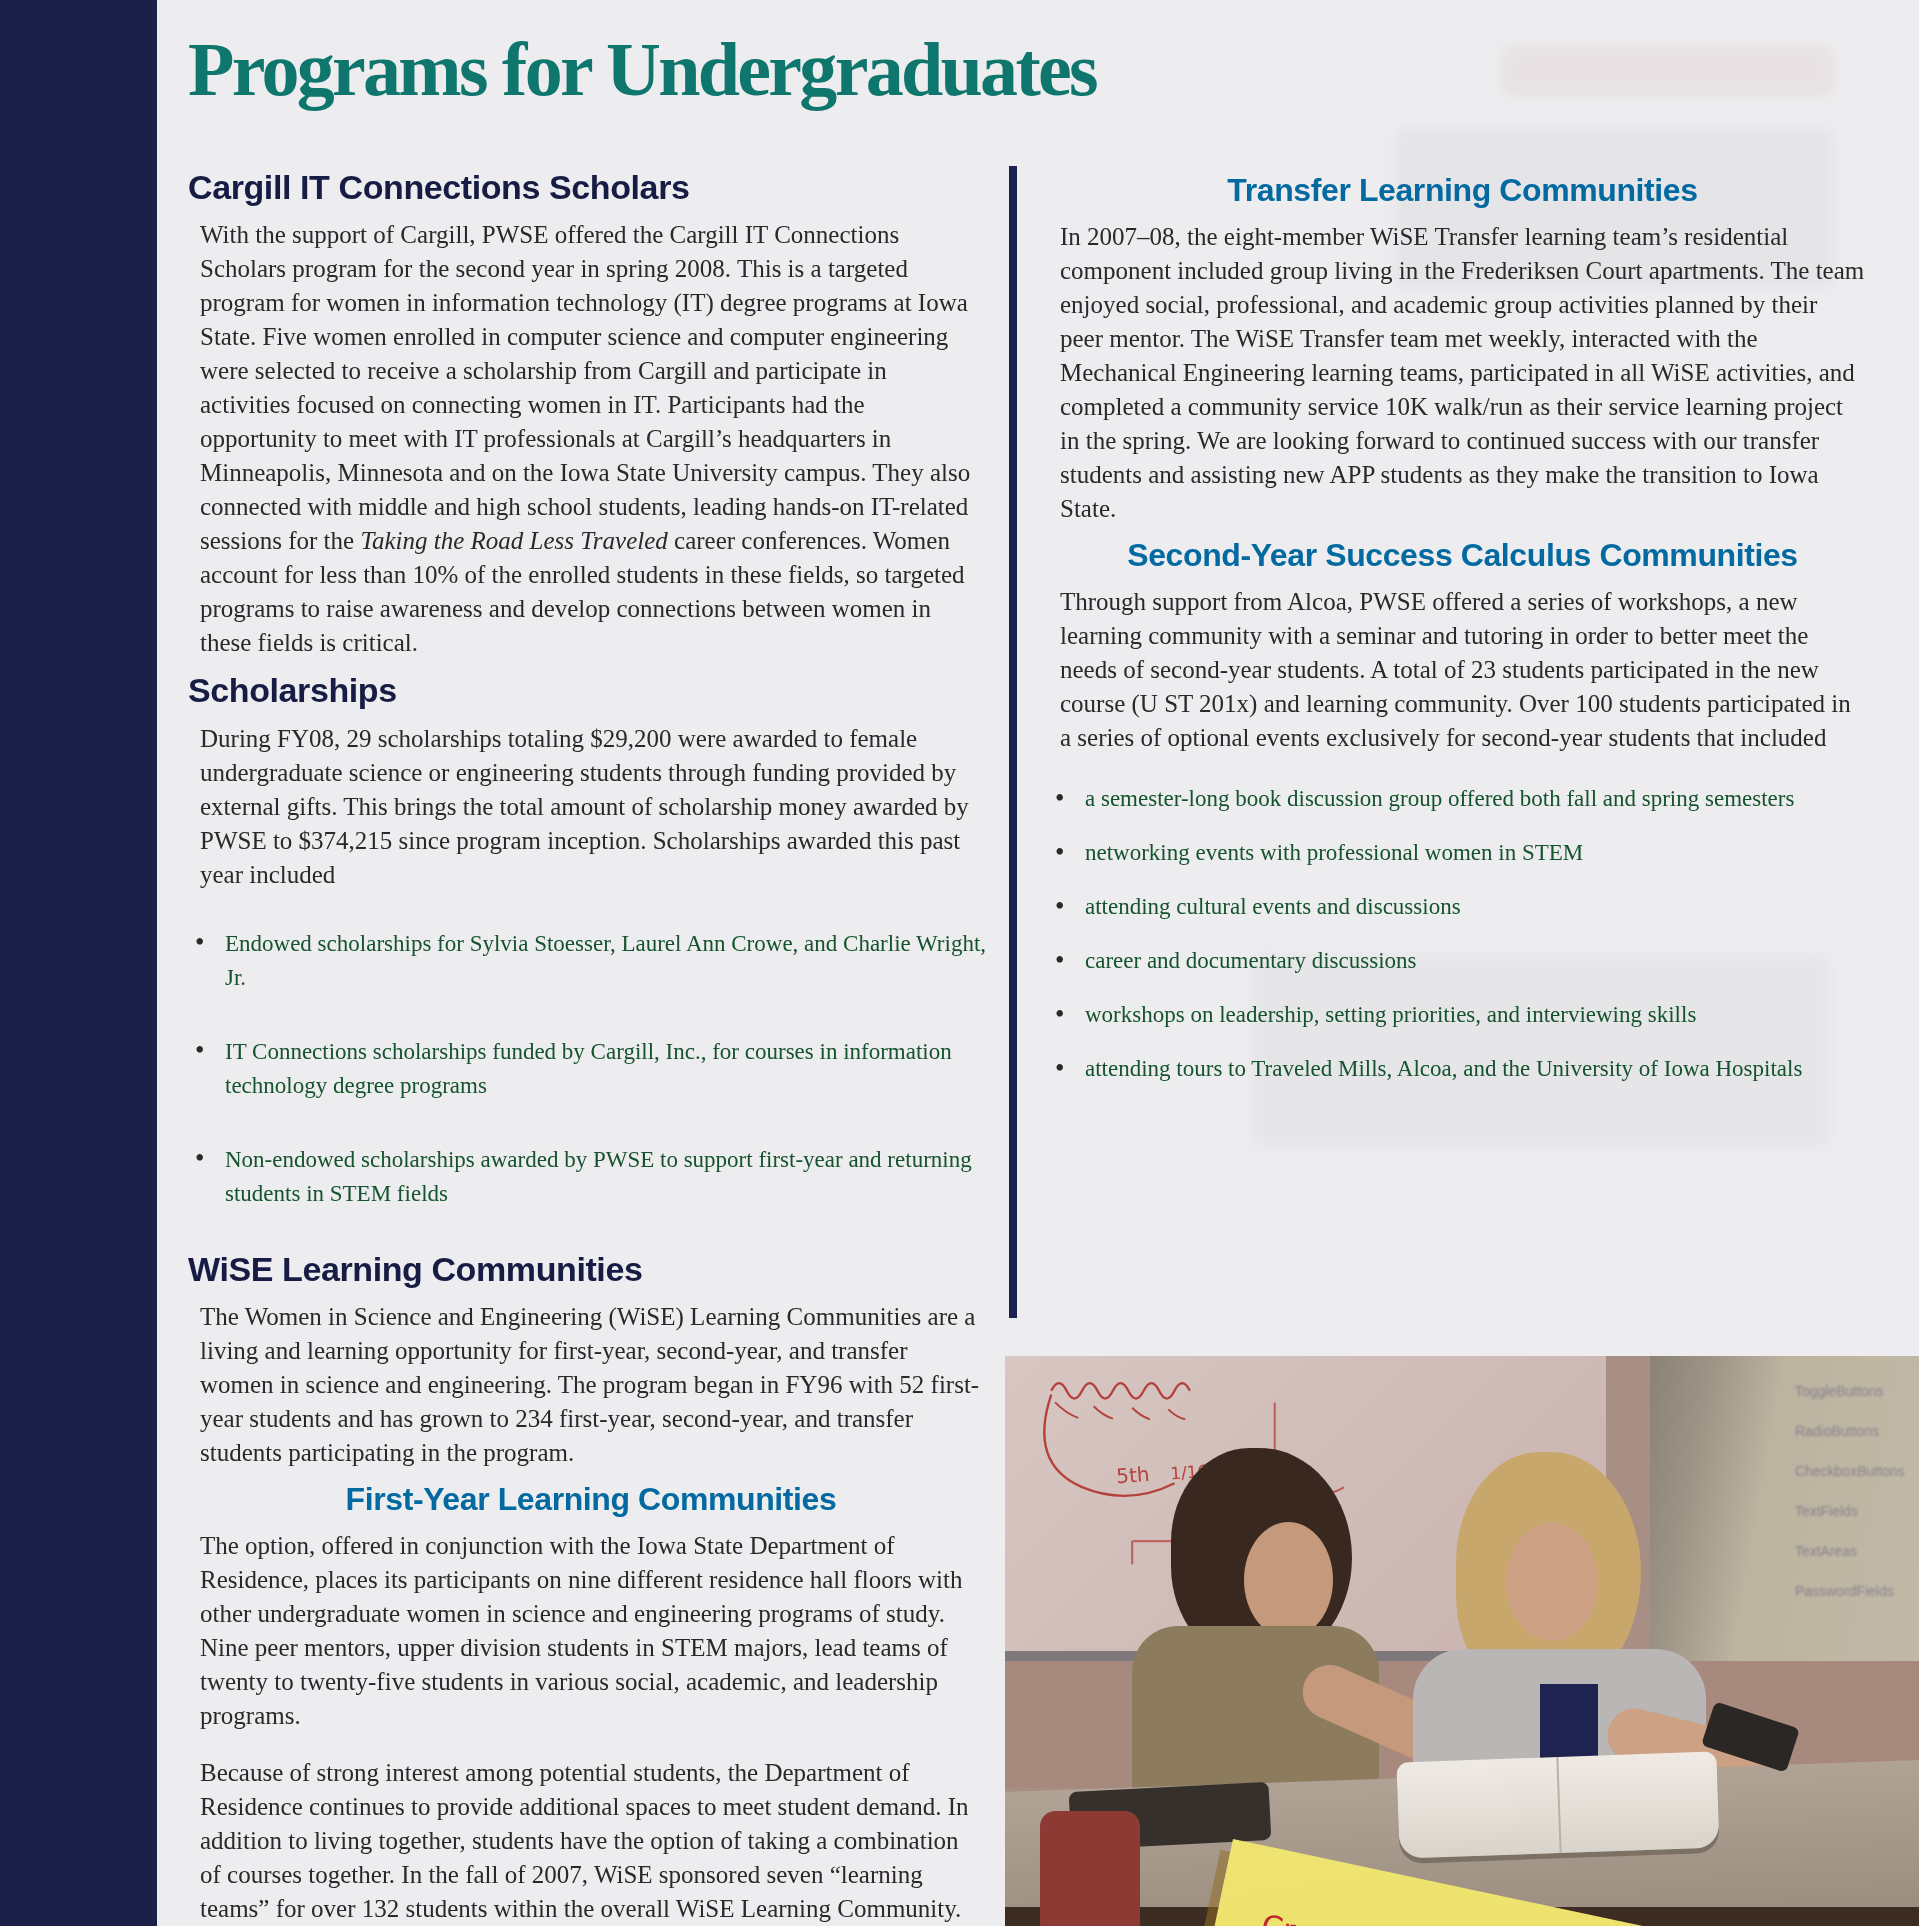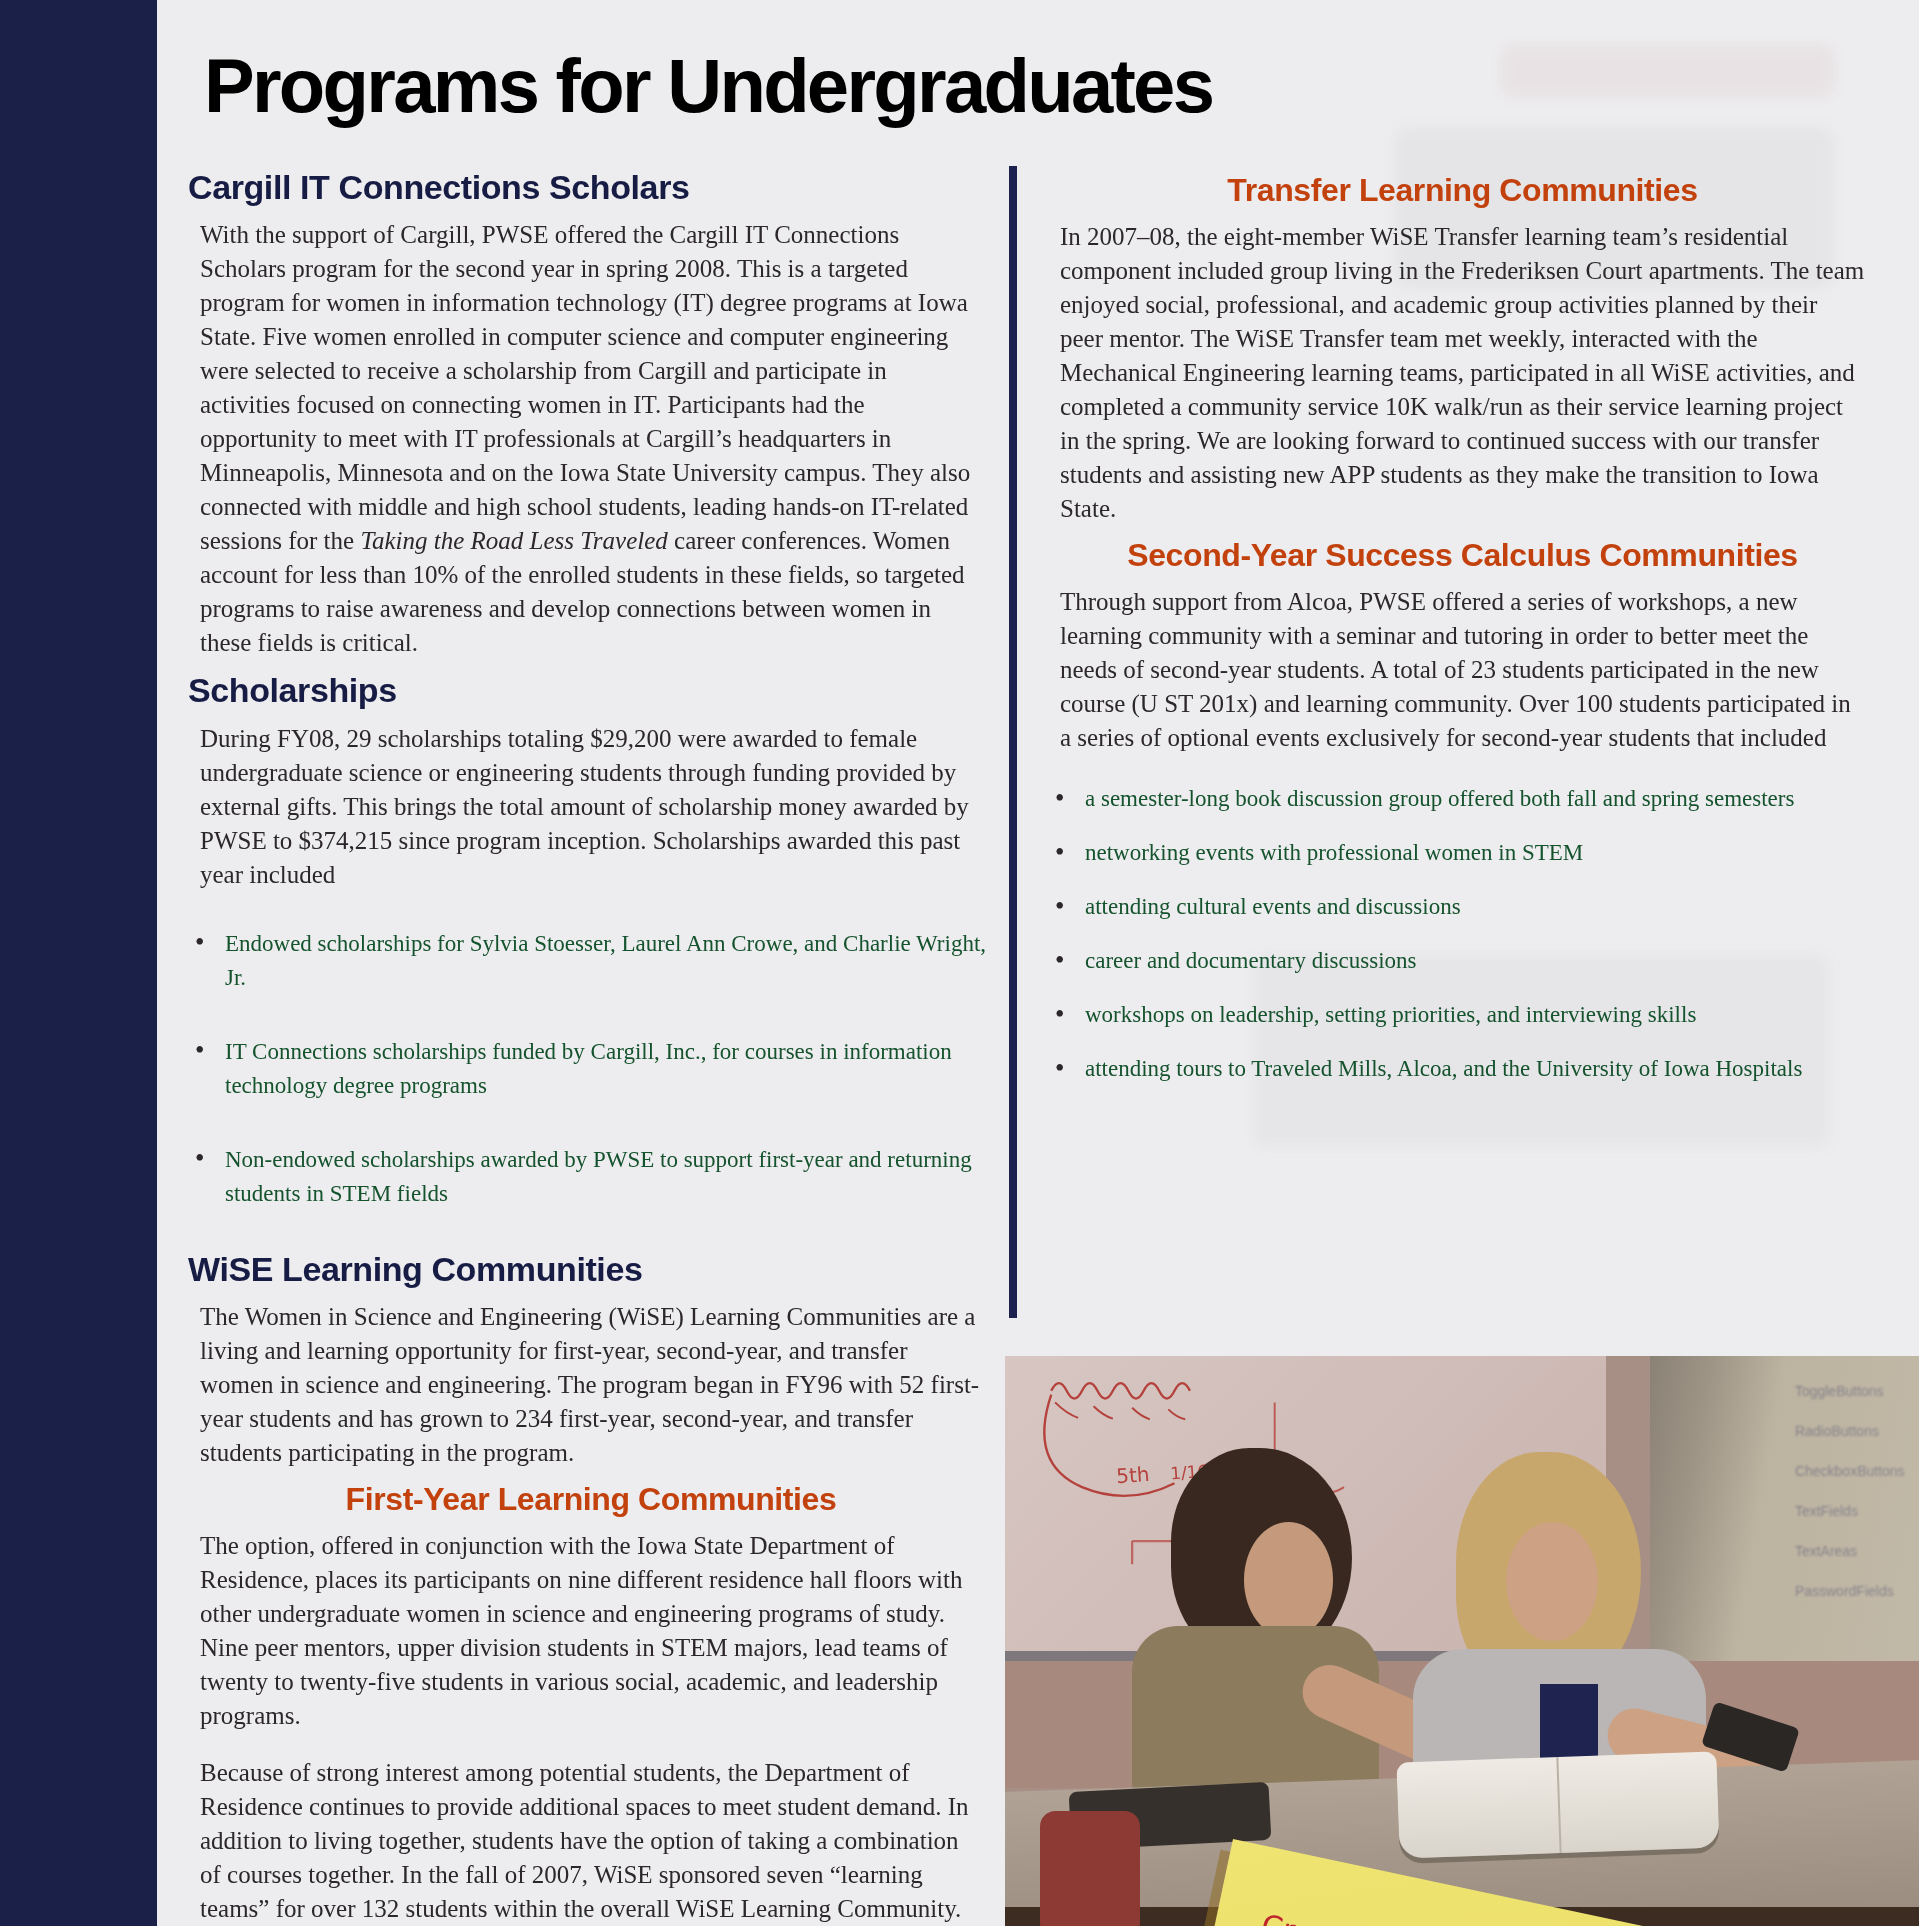--- a/index.html
+++ b/index.html
@@ -7,35 +7,35 @@
     width:1920px;height:2522px;position:relative;
     background:#e9e7ea;
     font-family:"Liberation Serif", serif;
     -webkit-font-smoothing:antialiased;
   }
   .page{position:absolute;left:0;top:0;width:1920px;height:2522px;background:#edecee;overflow:hidden;}
   
   .spine-bar{position:absolute;left:0;top:0;width:157px;height:2522px;background:#1b2048;}
   
   .page-title{
-    position:absolute;left:188px;top:30px;margin:16px;
-    font-family:Liberation Sans, sans-serif;font-weight:bold;
-    font-size:76px;line-height:1.05;letter-spacing:-2.7px;color:#000000;white-space:nowrap;
+    position:absolute;left:188px;top:30px;margin:0;
+    font-family:Liberation Serif, serif;font-weight:bold;
+    font-size:76px;line-height:1.05;letter-spacing:-2.7px;color:#0f766e;white-space:nowrap;
   }
   
   .col-divider{position:absolute;left:1009px;top:166px;width:7.7px;height:1152px;background:#1d2150;}
   
   .col-left{position:absolute;left:188px;top:169px;width:806px;}
   .col-right{position:absolute;left:1048px;top:173px;width:829px;}
   h2.navy{
     font-family:"Liberation Sans", sans-serif;font-weight:bold;color:#161c44;
     font-size:34px;line-height:1.1;margin:0 0 10px 0;letter-spacing:-0.4px;
   }
   h3.red{
-    font-family:"Liberation Sans", sans-serif;font-weight:bold;color:#c2410c;
+    font-family:"Liberation Sans", sans-serif;font-weight:bold;color:#0369a1;
     font-size:32px;line-height:1.1;margin:0 0 11.6px 0;text-align:center;letter-spacing:-0.4px;
   }
   .mt-sch{margin-top:58px;}
   .mt-wise{margin-top:50px;}
   .mt-fy{margin-top:46px;}
   .mt-sy{margin-top:54px;}
   p.body{
     font-size:25px;line-height:34px;margin:12px;color:#2b272a;text-align:left;
   }
   p.body + p.body{margin-top:23px;}

